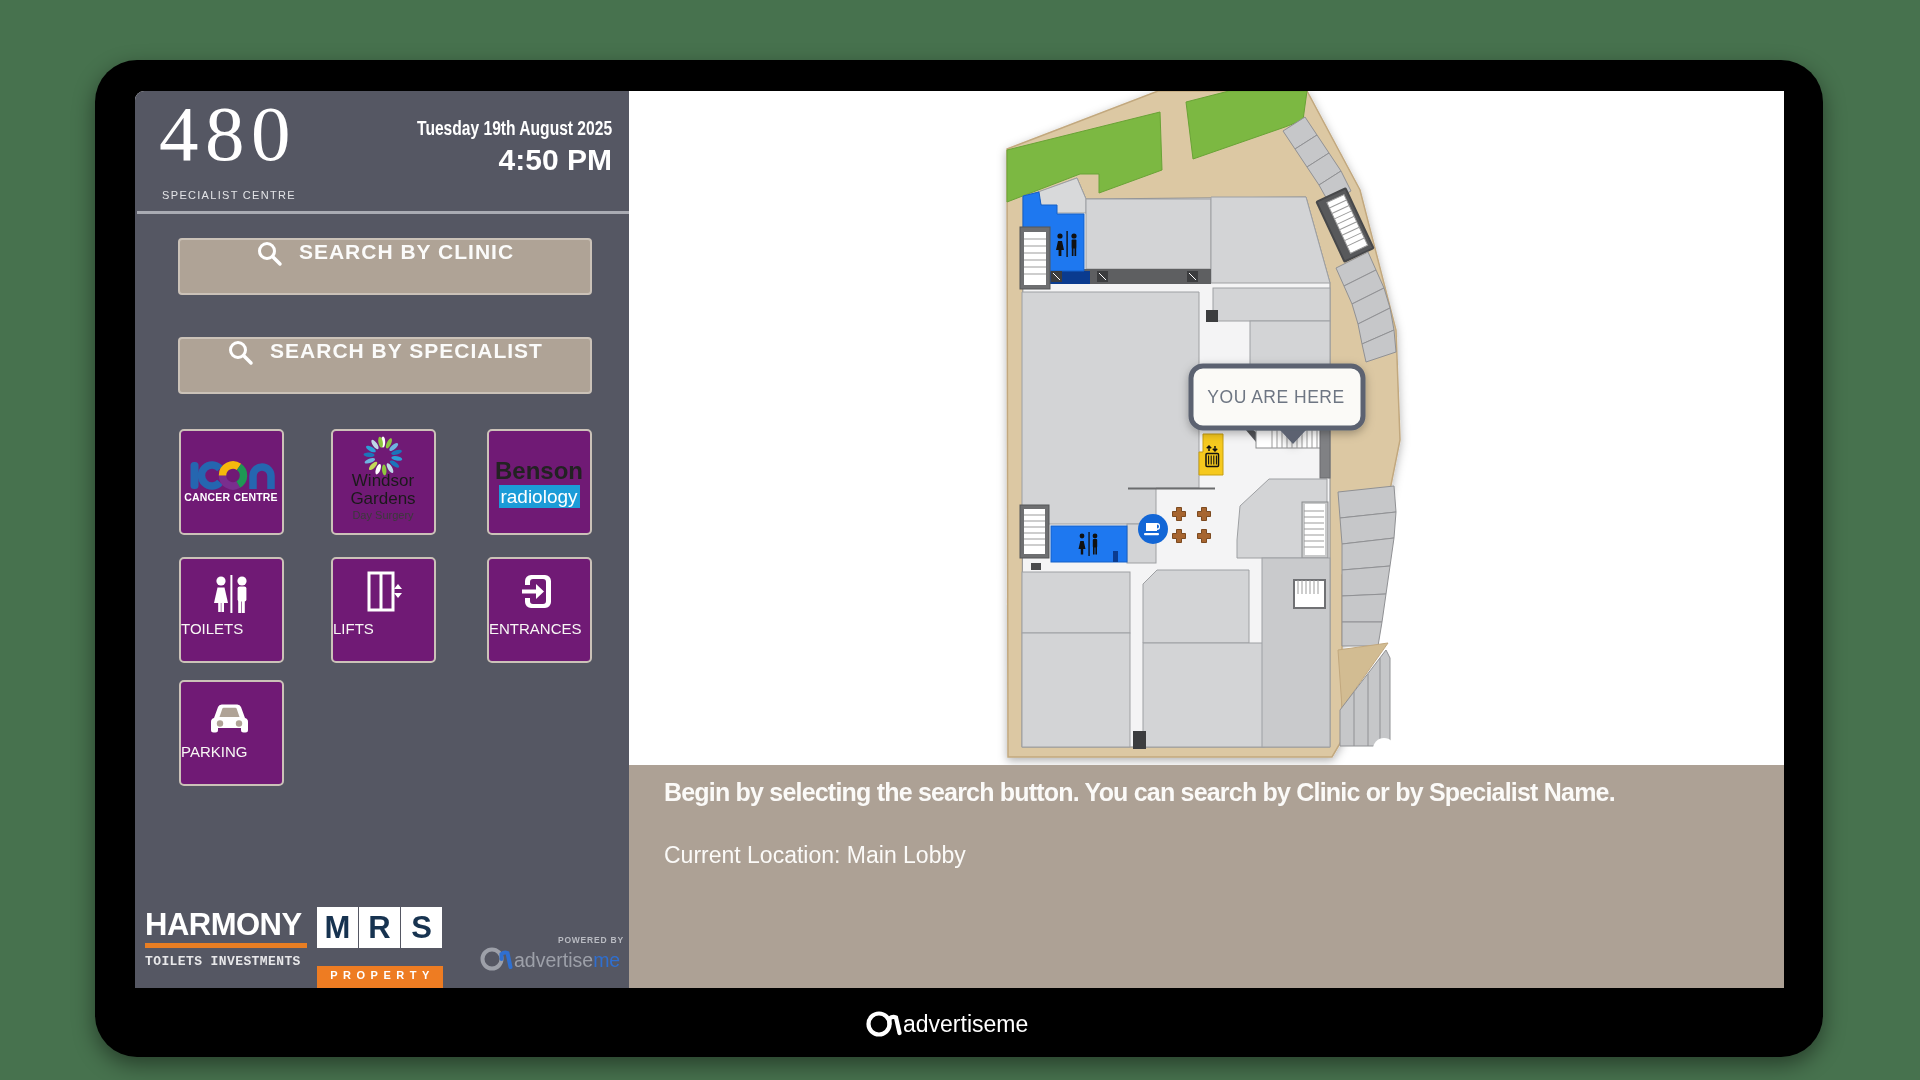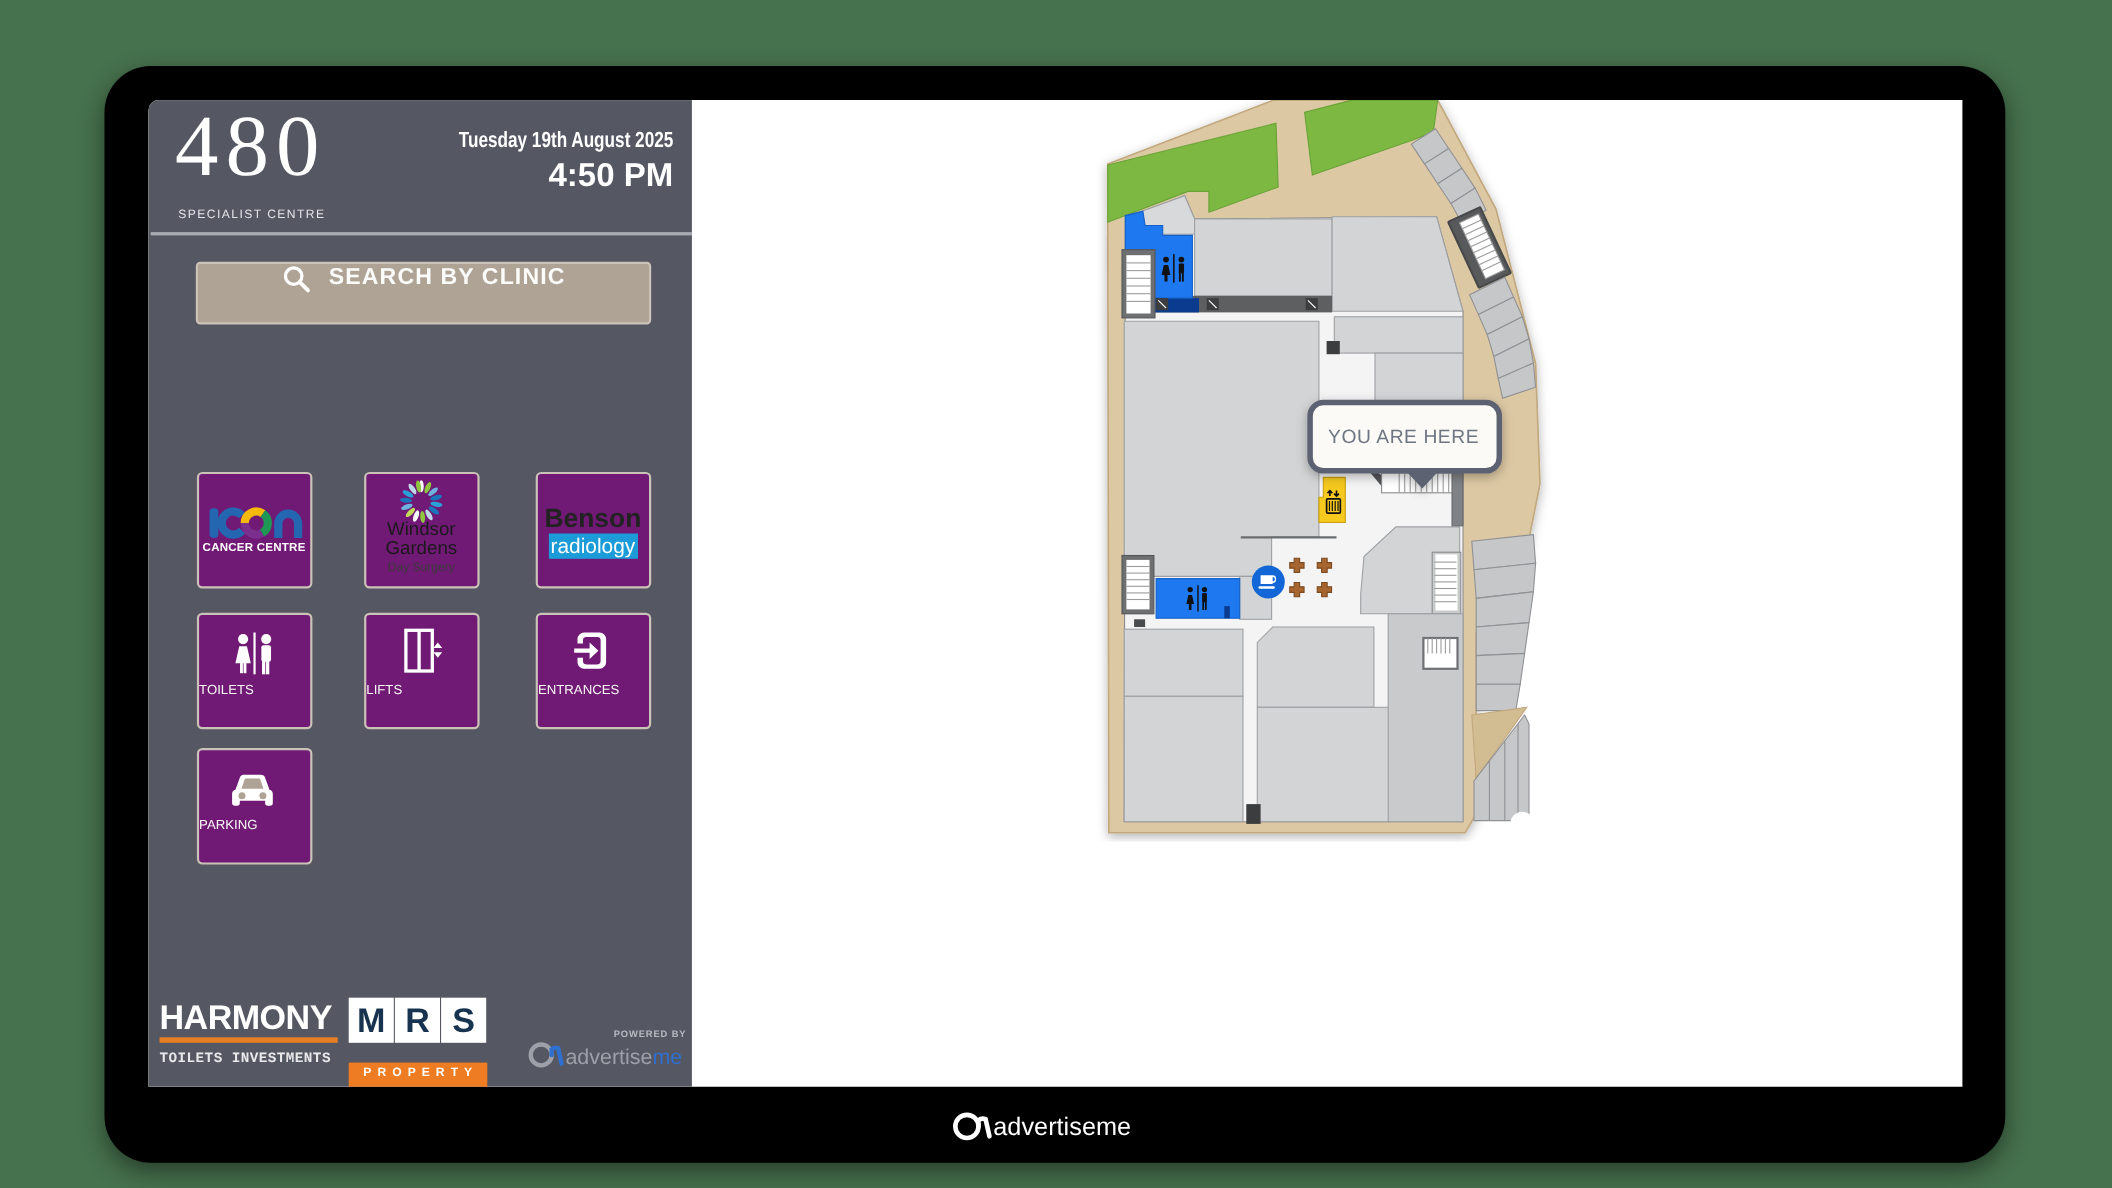--- a/index.html
+++ b/index.html
@@ -16,21 +16,21 @@
   #logo480 .sub{font-size:11px;letter-spacing:1.3px;color:#e3e4e7;margin-top:20px;white-space:nowrap;}
   #datetime{position:absolute;right:17px;top:26px;text-align:right;color:#fff;}
   #datetime .d{font-size:20px;font-weight:bold;transform:scaleX(0.78);transform-origin:right center;white-space:nowrap;}
   #datetime .t{font-size:30px;font-weight:bold;margin-top:3px;}
   #divider{position:absolute;left:2px;top:120px;width:492px;height:3px;background:#A9ABB3;}
   .searchbtn{position:absolute;left:43px;width:410px;height:53px;background:#AFA396;
     border:2px solid #CBC2B8;border-radius:4px;display:flex;align-items:flex-start;justify-content:center;
     color:#FBFBFA;font-size:21px;font-weight:bold;letter-spacing:1px;gap:16px;}
   .tile{position:absolute;width:101px;height:102px;background:#701a75;border:2px solid #CBC2B8;
     border-radius:5px;color:#fff;text-align:left;}
-  .tile .lbl{position:absolute;width:100%;left:0;top:61px;font-size:12px;font-weight:normal;letter-spacing:0px;color:#F8F7F5;}
+  .tile .lbl{position:absolute;width:100%;left:0;top:61px;font-size:15px;font-weight:normal;letter-spacing:0px;color:#F8F7F5;}
   
   #instr{position:absolute;left:494px;top:674px;width:1155px;height:223px;background:#ADA195;color:#FBFAF8;}
   #instr .l1{position:absolute;left:35px;top:13px;font-size:25px;font-weight:bold;letter-spacing:-0.8px;white-space:nowrap;}
   #instr .l2{position:absolute;left:35px;top:77px;font-size:23px;}
   
   #harmony{position:absolute;left:10px;top:819px;width:162px;}
   #harmony .h{color:#fff;font-size:31px;font-weight:bold;letter-spacing:-0.5px;line-height:30px;}
   #harmony .bar{height:5px;background:#E87E23;margin-top:3px;}
   #harmony .pi{color:#E8E8EA;font-family:"Liberation Mono",monospace;font-size:13px;font-weight:bold;letter-spacing:0.4px;margin-top:6px;white-space:nowrap;}
   #mrs{position:absolute;left:182px;top:816px;width:126px;}
@@ -63,20 +63,27 @@
     <div id="divider"></div>
 
     <div class="searchbtn" style="top:147px;">
       <svg width="27" height="27" viewBox="0 0 27 27">
           <circle cx="11" cy="11" r="7.5" fill="none" stroke="#fff" stroke-width="3"></circle>
           <line x1="16.5" y1="16.5" x2="24" y2="24" stroke="#fff" stroke-width="3.5" stroke-linecap="round"></line>
         </svg>
       <span>SEARCH BY CLINIC</span>
     </div>
 
+    <div class="searchbtn" style="top:246px;">
+      <svg width="27" height="27" viewBox="0 0 27 27">
+          <circle cx="11" cy="11" r="7.5" fill="none" stroke="#fff" stroke-width="3"></circle>
+          <line x1="16.5" y1="16.5" x2="24" y2="24" stroke="#fff" stroke-width="3.5" stroke-linecap="round"></line>
+        </svg>
+      <span>SEARCH BY SPECIALIST</span>
+    </div>
 
     <div class="tile" id="t-icon" style="left:44px;top:338px;">
       <svg width="101" height="102" viewBox="0 0 101 102">
 
         <rect x="9.5" y="31" width="8" height="27" rx="3.5" fill="#2566B0"></rect>
 
         <path d="M39.04,51.25 A10.5,10.5 0 1 1 39.04,37.75" fill="none" stroke="#2566B0" stroke-width="7.5"></path>
 
         <g fill="none" stroke-width="7.5">
           <path d="M57.25,53.59 A10.5,10.5 0 0 1 41.5,44.5" stroke="#7A2E8E"></path>
@@ -192,20 +199,24 @@
         <text x="146" y="9" text-anchor="end" font-size="8.5" font-weight="bold" letter-spacing="0.8" fill="#B9BBC2">POWERED BY</text>
         <g fill="none" stroke-linecap="round">
           <circle cx="14" cy="25" r="9.5" stroke="#9DA0A9" stroke-width="4"></circle>
           <path d="M23.5,25 v-5 a6,6 0 0 1 6,-1 l3,14" stroke="#2F6FD0" stroke-width="4"></path>
         </g>
         <text x="36" y="33" font-size="19.5" fill="#9DA0A9">advertise<tspan fill="#2F6FD0">me</tspan></text>
       </svg>
     </div>
   </div>
 
+  <div id="instr">
+    <div class="l1">Begin by selecting the search button. You can search by Clinic or by Specialist Name.</div>
+    <div class="l2">Current Location: Main Lobby</div>
+  </div>
 
   <svg id="plan" style="position:absolute;left:494px;top:0;" width="1155" height="674" viewBox="629 91 1155 674">
     <defs>
       <filter id="soft" x="-20%" y="-20%" width="140%" height="140%">
         <feDropShadow dx="0" dy="3" stdDeviation="5" flood-color="#000" flood-opacity="0.30"></feDropShadow>
       </filter>
     </defs>
 
     <path d="M1007,149 L1158,91 L1307,91 L1360,190 L1396,330 L1400,440 L1383,525 L1342,575 L1342,740 L1332,757 L1008,757 Z" fill="#DCC8A3" stroke="#C2A87E" stroke-width="1.5" filter="url(#soft)"></path>
 

